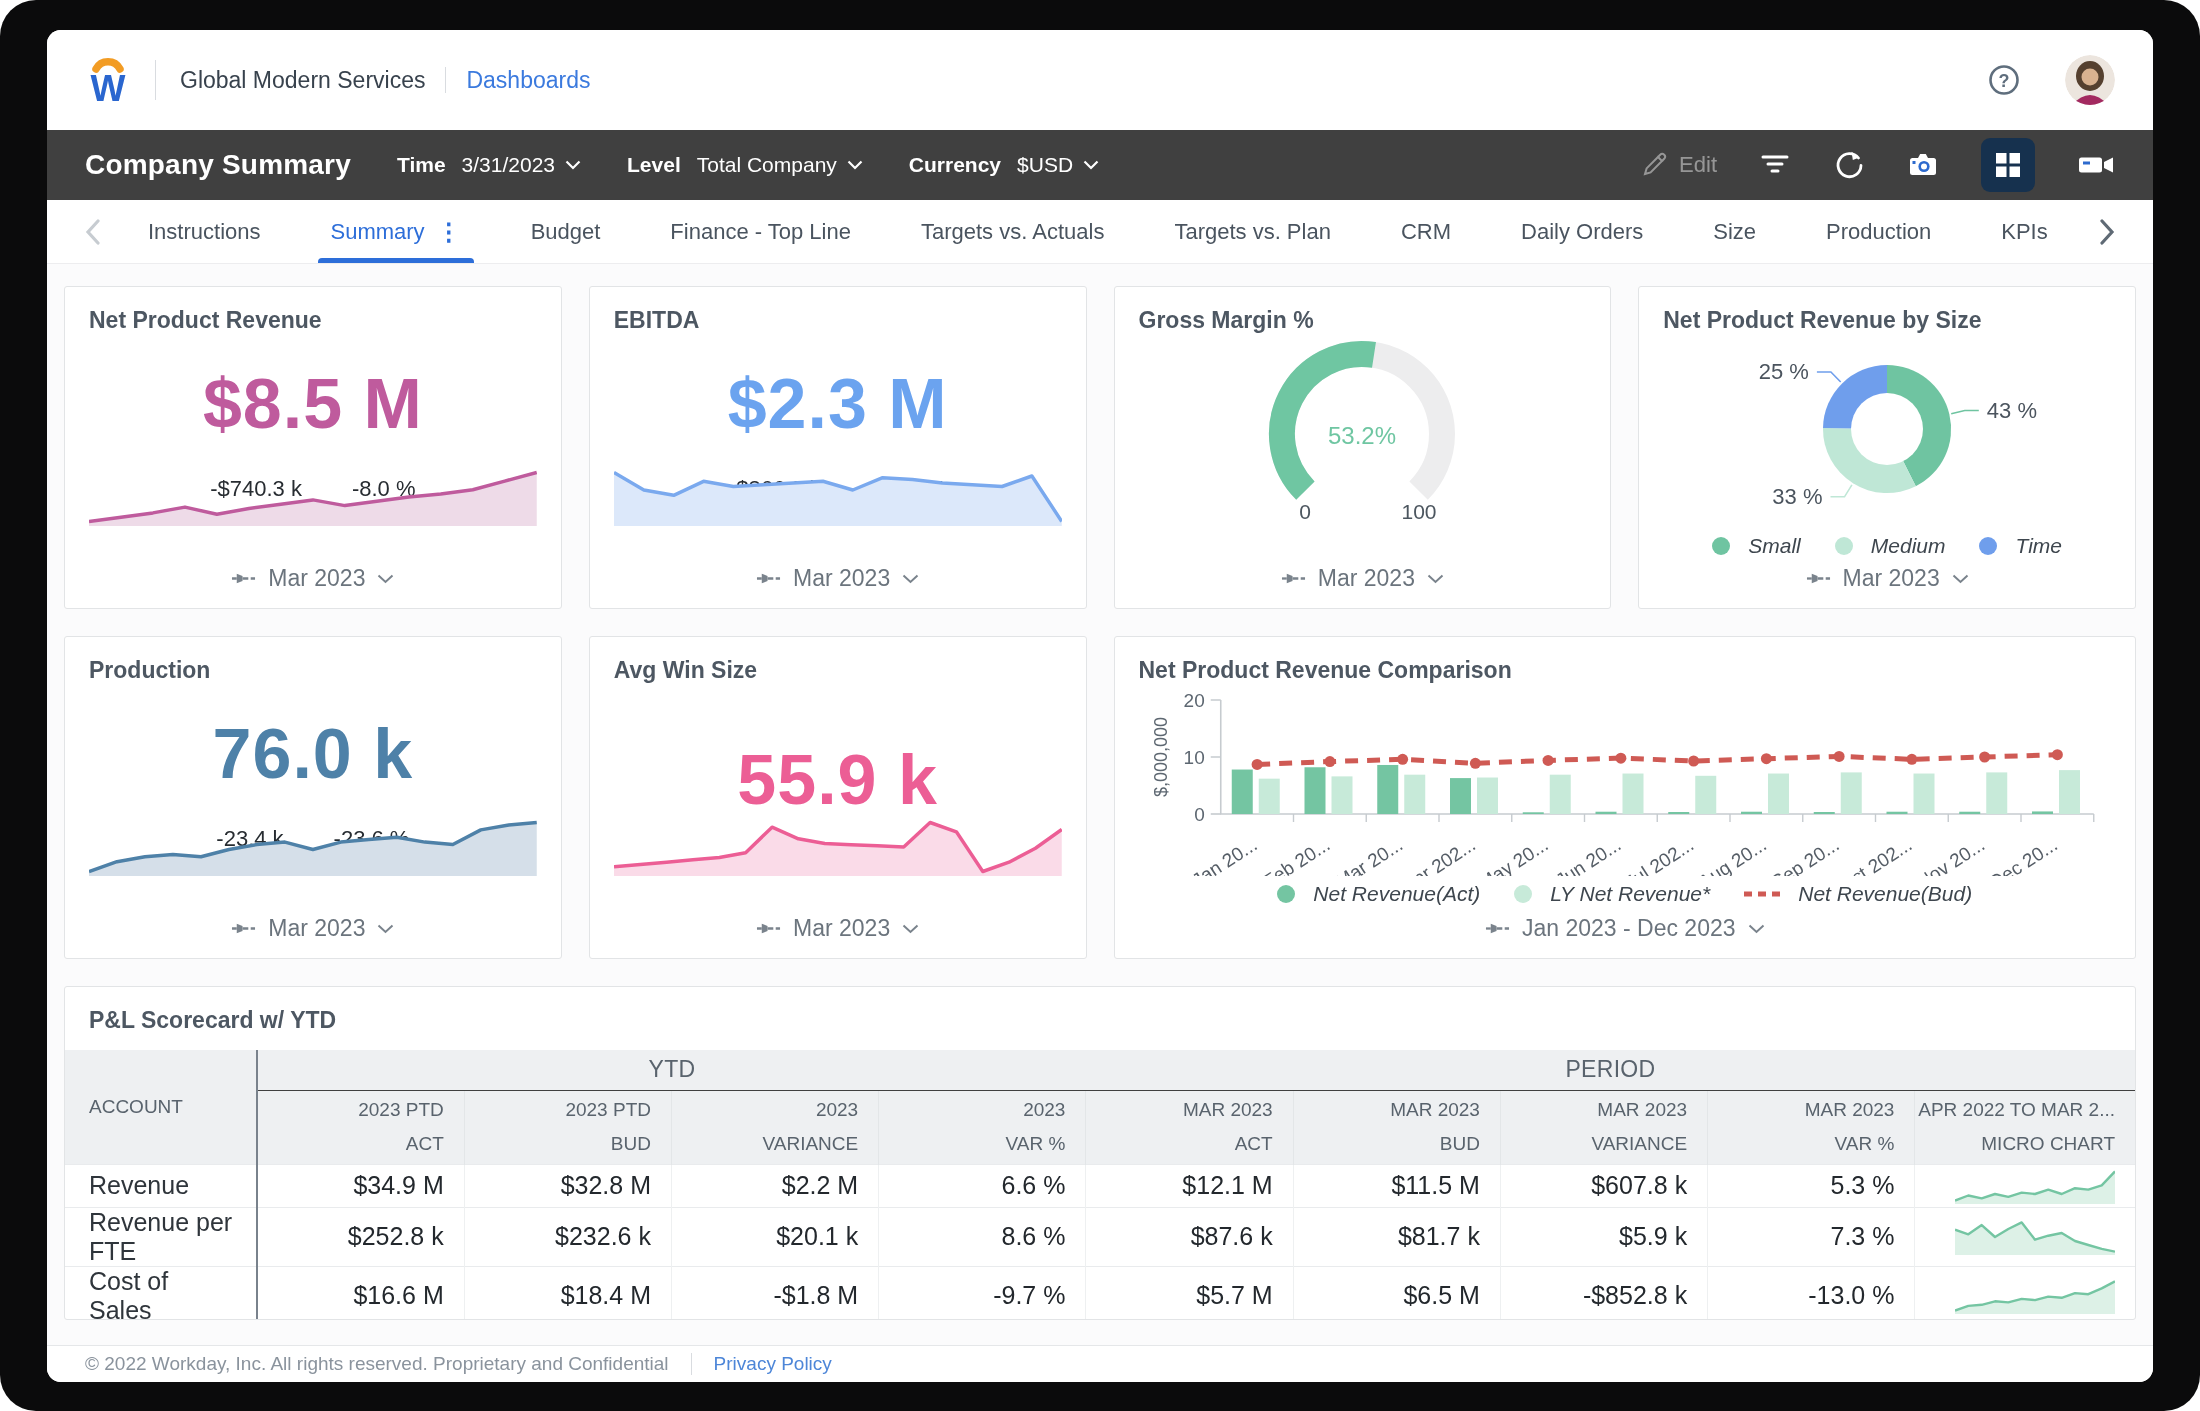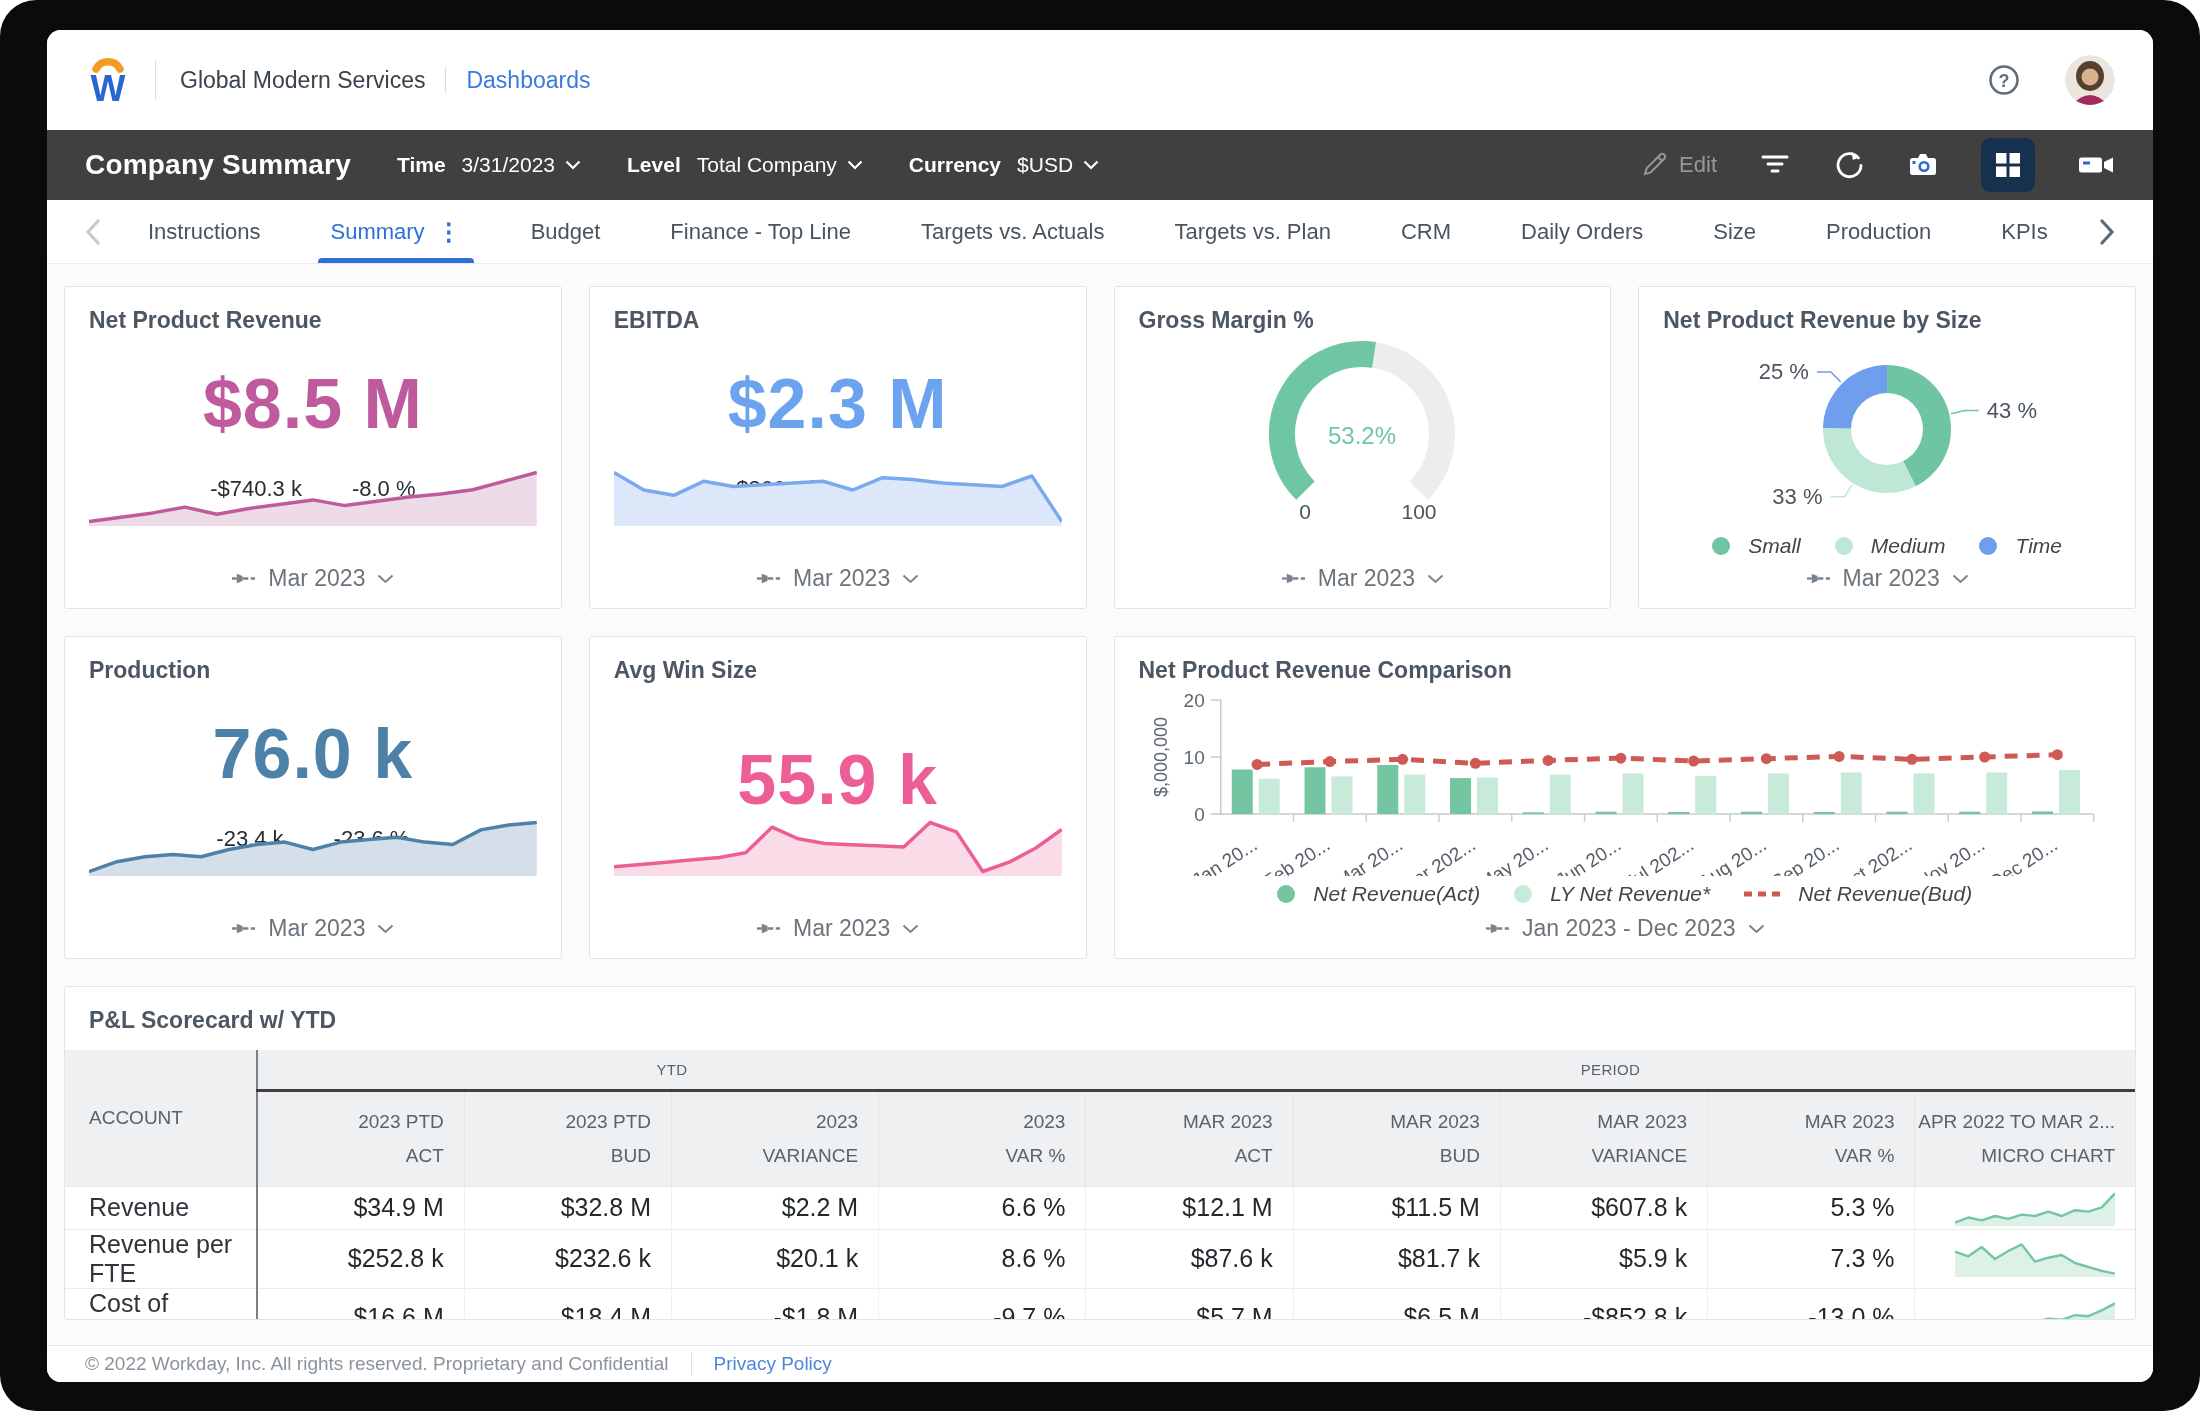--- a/index.html
+++ b/index.html
@@ -63,22 +63,22 @@
   .comp-svg { width:100%; height:188px; margin-top:4px; }
   .comp-legend { margin-top:2px; }
 
   
   .tbl-title { font-size:23px; font-weight:bold; color:#4d5762; padding:20px 24px 16px 24px; }
   table.pl { width:100%; border-collapse:collapse; table-layout:fixed; }
   table.pl col.c-account { width:192px; }
   table.pl col.c-micro { width:220px; }
   table.pl thead th { background:#eef0f2; color:#59636d; font-weight:normal; }
   th.account-h { text-align:left; padding-left:24px; font-size:19px; border-right:2px solid #79828c; }
-  th.group-h { font-size:15px; text-align:center; height:40px; border-bottom:3px solid #404040; letter-spacing:.3px; }
-  th.col-h { height:96px; text-align:right; padding-right:20px; font-size:19px; border-left:1px solid #e3e6e8; vertical-align:middle; }
+  th.group-h { font-size:23px; text-align:center; height:40px; border-bottom:1px solid #404040; letter-spacing:.3px; }
+  th.col-h { height:74px; text-align:right; padding-right:20px; font-size:19px; border-left:1px solid #e3e6e8; vertical-align:middle; }
   th.col-h .l1 { margin-bottom:12px; }
   tbody td { font-size:25px; color:#23282d; text-align:right; padding-right:20px; height:42px; border-top:1px solid #e9ebed; border-left:1px solid #f978;
              border-left:1px solid #eef0f1; }
   tbody td.account { text-align:left; padding-left:24px; color:#2f353b; border-right:2px solid #79828c; border-left:none; }
   tbody td.micro { padding:3px 20px 3px 30px; }
   tbody td.micro svg { width:160px; height:36px; display:block; margin-left:auto; }
 
   
   .app-footer { height:37px; flex:none; border-top:1px solid #e5e7e9; display:flex; align-items:center; padding:1px 38px; background:#fff; }
   .copyright { font-size:19px; color:#8a939d; }

